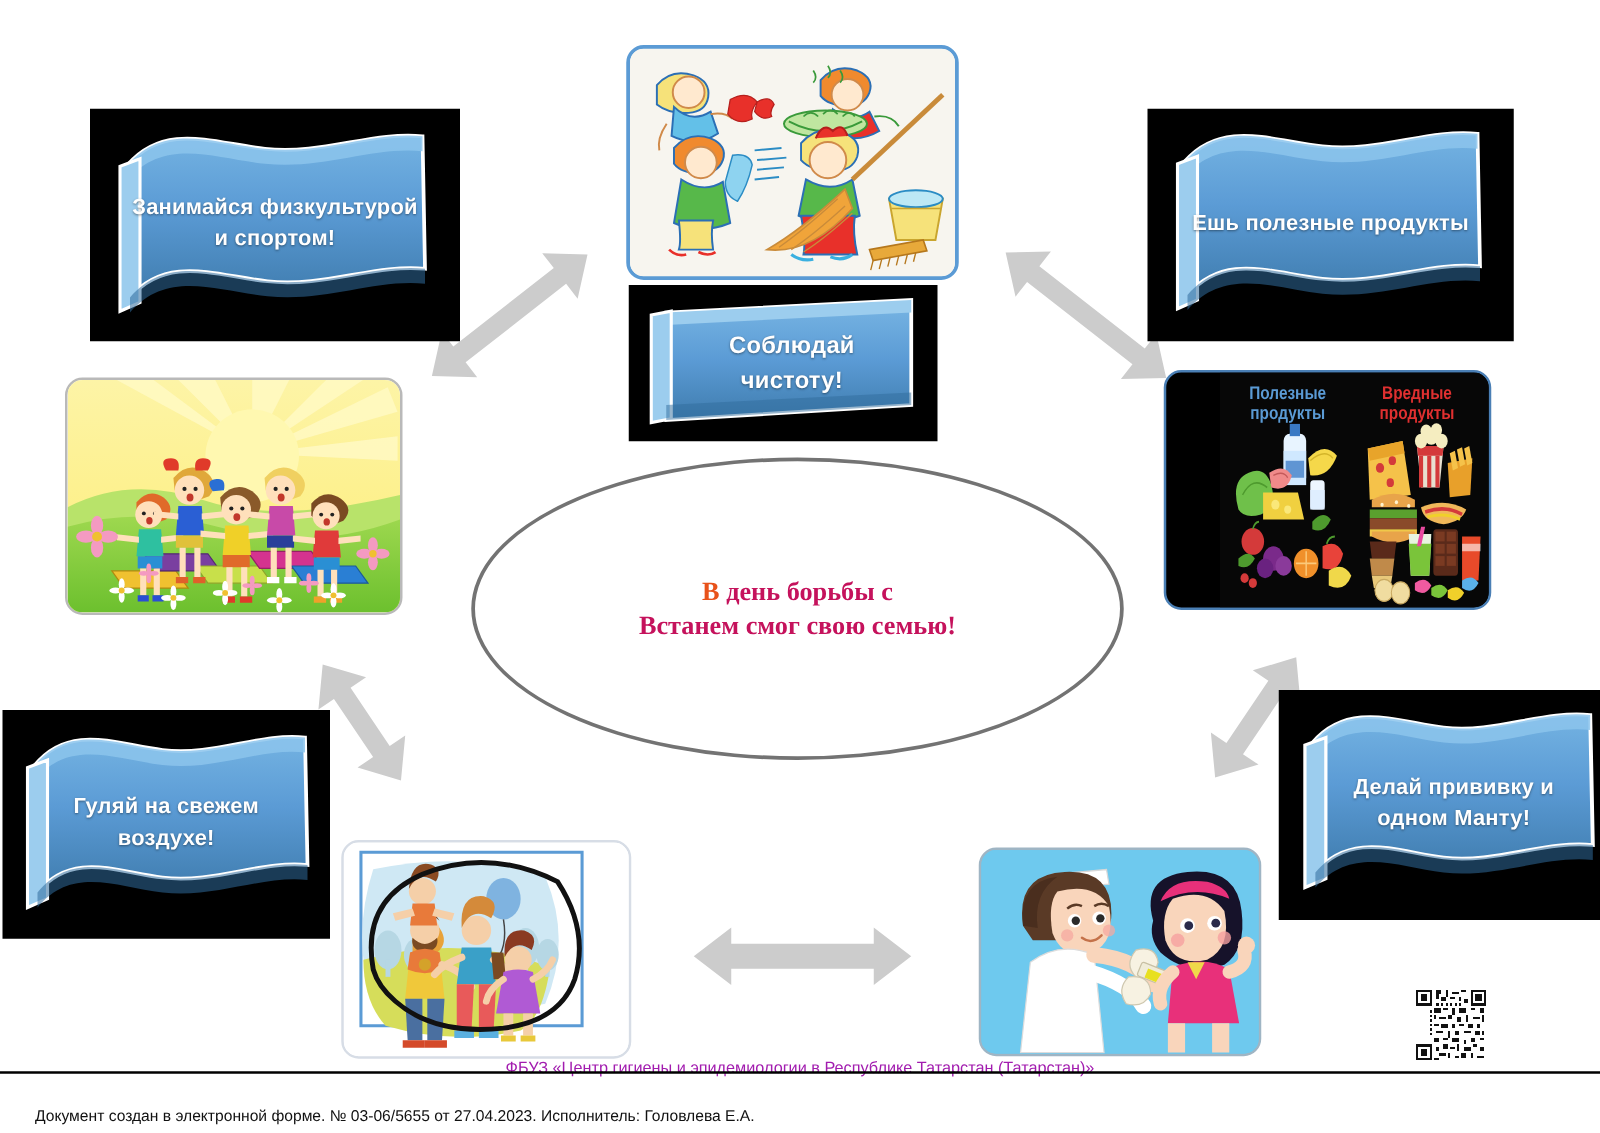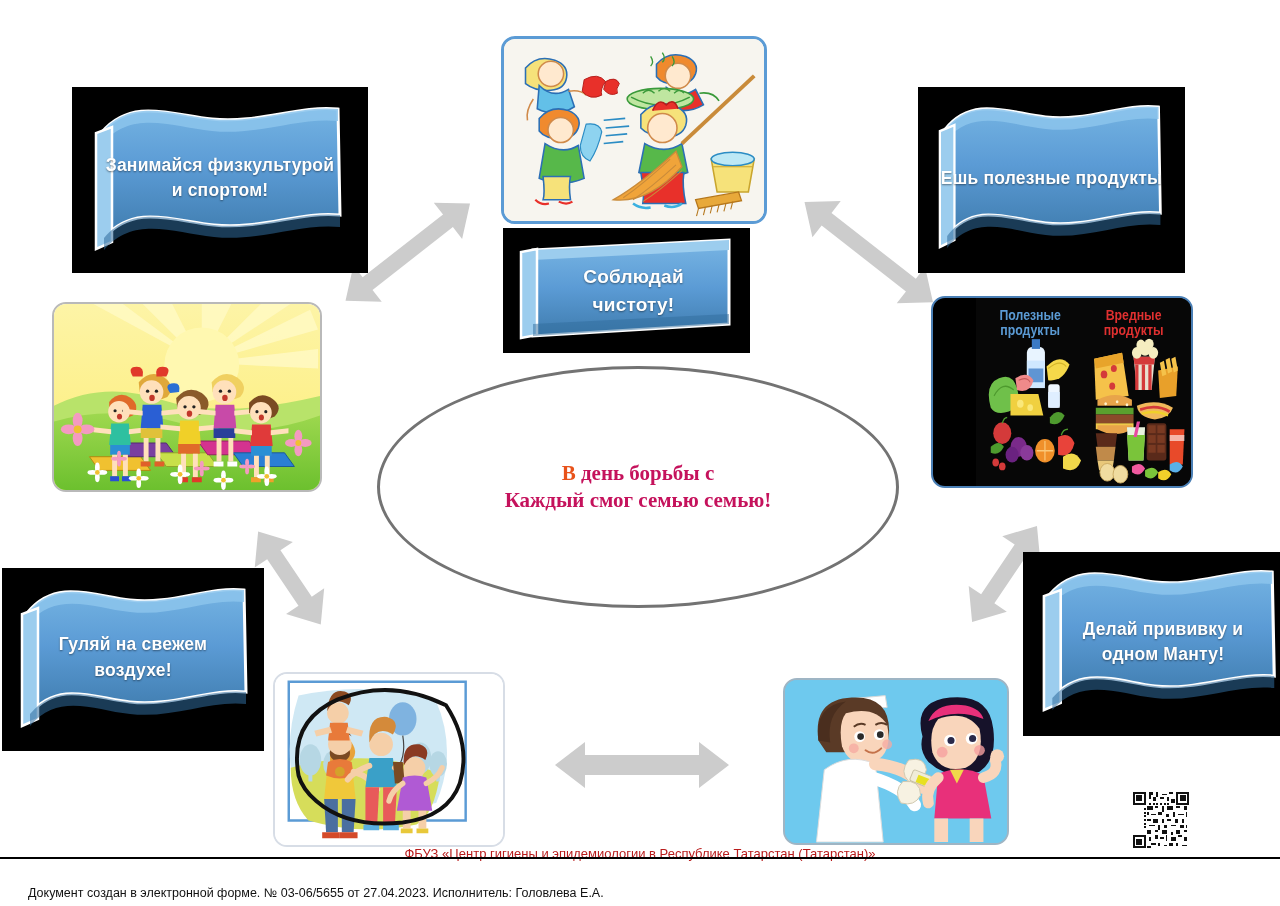--- a/index.html
+++ b/index.html
@@ -71,21 +71,21 @@
   
   .footer-rule{
     position:absolute;left:0;top:857px;width:1280px;height:2px;background:#000;
   }
   .footer-left{
     position:absolute;left:28px;top:861px;
     font-size:12.5px;color:#111;line-height:1.75;white-space:pre-line;
   }
   .footer-center{
     position:absolute;left:0;top:846px;width:1280px;text-align:center;
-    font-size:13px;color:#b91c1c;font-weight:normal;
+    font-size:13px;color:#a21caf;font-weight:normal;
   }
   .qr{
     position:absolute;left:1128px;top:790px;width:66px;height:60px;
   }
 </style>
 </head>
 <body>
 
 <div class="canvas">
 
@@ -164,21 +164,21 @@
         <path d="M24,46 L24,162 L40,155 L40,40 Z" fill="#9ccdee" stroke="#ffffff" stroke-width="2.5"></path>
         <path d="M32,151 C62,116 102,134 142,138 C188,143 228,124 268,128 L268,140 C228,136 188,155 142,150 C102,146 62,128 32,163 Z" fill="#2f6b9c" opacity="0.55"></path>
       </svg>
       <div class="flag-label" style="font-size:17.5px;margin-top:-4px;">
         <span>Занимайся физкультурой</span><br>
         <span>и спортом!</span>
       </div>
     </div>
   </div>
 
-  <div class="plate" style="left:918px;top:87px;width:267px;height:186px;">
+  <div class="plate" style="left:918px;top:87px;width:293px;height:186px;">
     <div class="flag-wrap">
       <svg class="flag-svg" viewBox="0 0 293 186" preserveAspectRatio="none">
         <defs>
           <linearGradient id="fg3" x1="0" y1="0" x2="0" y2="1">
             <stop offset="0%" stop-color="#74b3e2"></stop>
             <stop offset="45%" stop-color="#5b9bd5"></stop>
             <stop offset="100%" stop-color="#3f7cae"></stop>
           </linearGradient>
         </defs>
         <path d="M30,42 C60,8 100,26 140,30 C186,35 224,16 264,20 L266,126 C226,122 186,141 140,136 C100,132 62,114 32,149 Z" fill="url(#fg3)" stroke="#ffffff" stroke-width="3"></path>
@@ -766,21 +766,21 @@
         <circle cx="216" cy="78" r="7" fill="#f9d5bb"></circle>
       </g>
     </svg>
   </div>
 
   <div class="oval" style="left:377px;top:366px;width:516px;height:236px;">
     <div class="poem">
       <div>
         <span class="drop">В</span><span> день борьбы с</span>
       </div>
-      <div>Каждый смог семью семью!</div>
+      <div>Встанем смог свою семью!</div>
     </div>
   </div>
 
   <div class="qr">
     <svg viewBox="0 0 33 33" width="66" height="60" shape-rendering="crispEdges">
       <rect width="33" height="33" fill="#ffffff"></rect>
       <g fill="#111111">
 
         <rect x="1" y="1" width="7" height="7"></rect>
           <rect x="2" y="2" width="5" height="5" fill="#fff"></rect>

